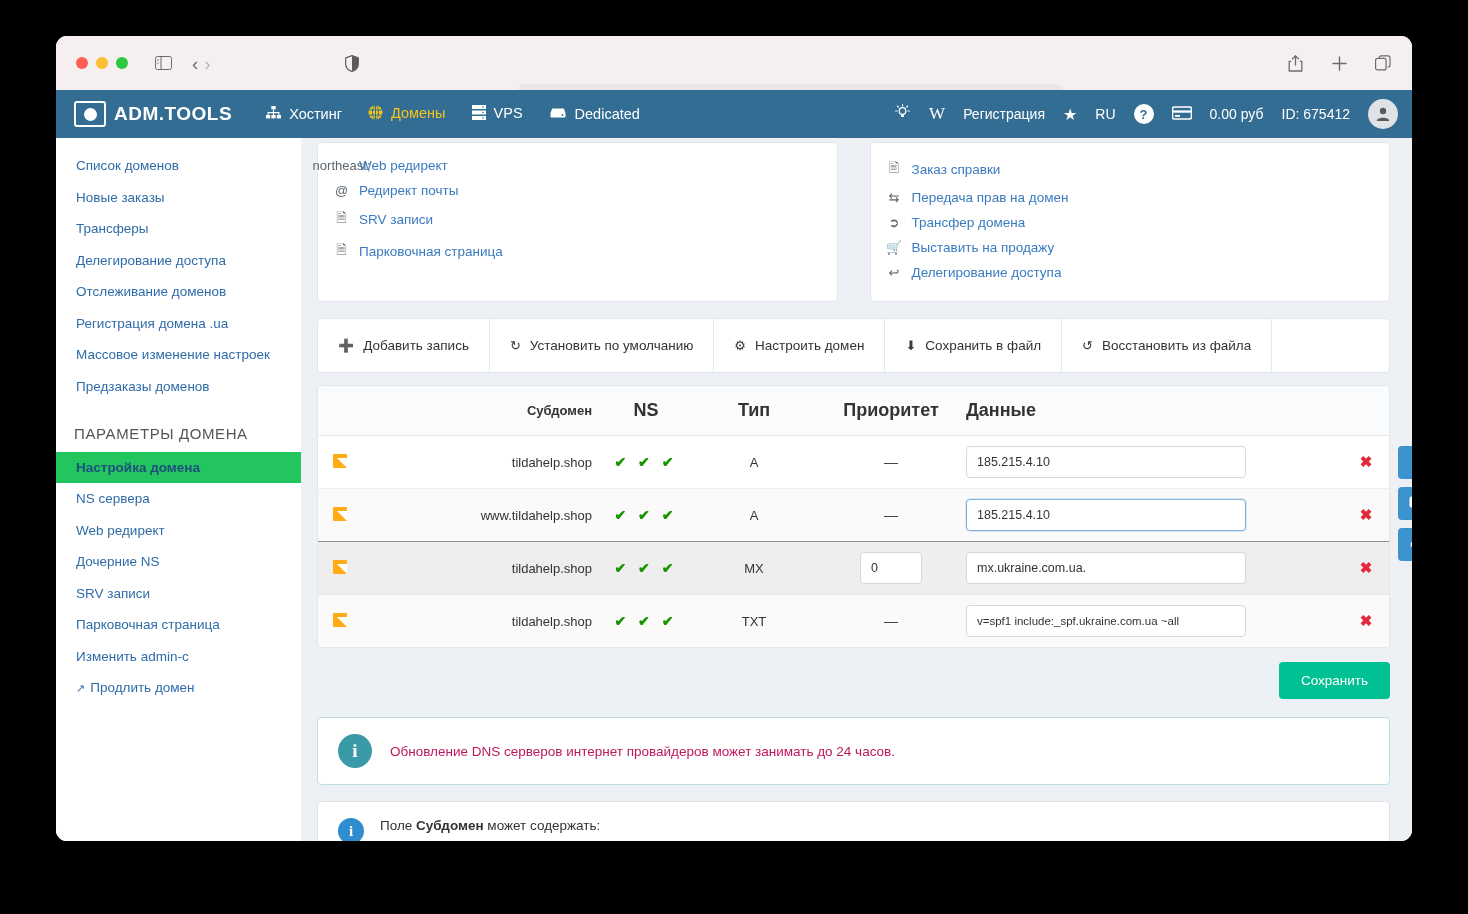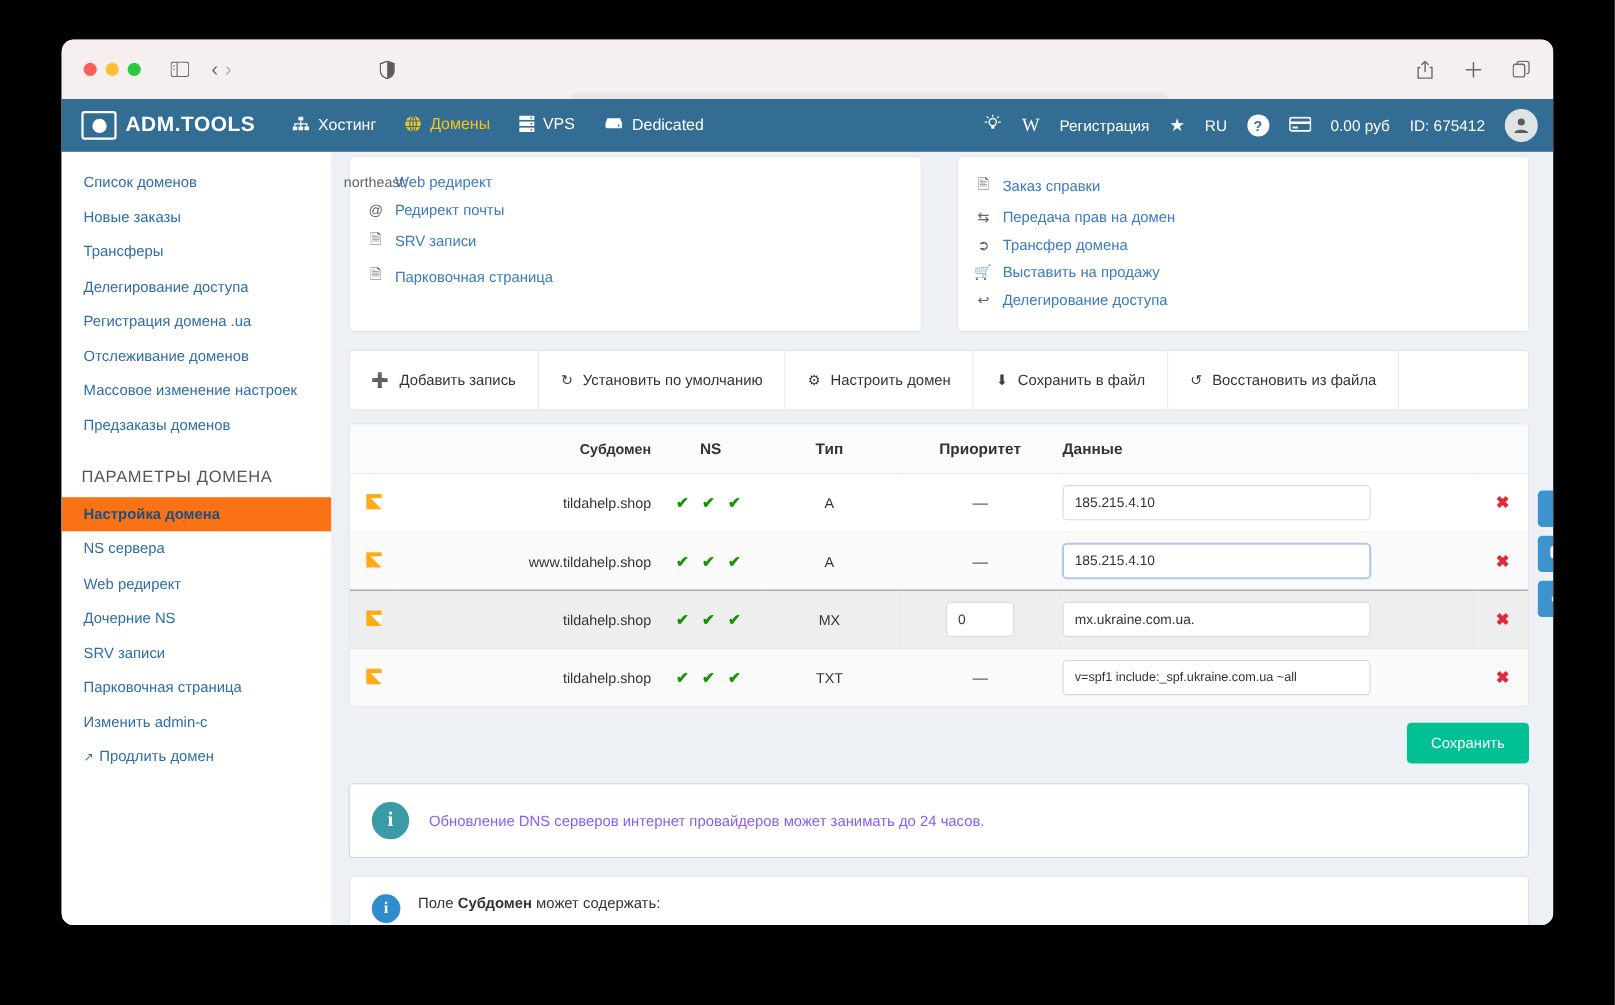--- a/index.html
+++ b/index.html
@@ -77,21 +77,21 @@
     display:flex;align-items:center;justify-content:center;font-size:16px;
   }
 
   
   .app-body{display:flex;height:703px;background:#edf1f5;}
   .side{width:245px;background:#fff;padding:12px 0 0 0;box-sizing:border-box;flex:0 0 245px;}
   .side a{
     display:block;font-size:13.5px;color:#2f6ca8;text-decoration:none;
     padding:6px 0 6px 20px;line-height:1.45;
   }
-  .side a.active{background:#f97316;color:#1f4f7e;font-weight:bold;}
+  .side a.active{background:#22c55e;color:#1f4f7e;font-weight:bold;}
   .side .group-title{
     font-size:15px;color:#555;letter-spacing:.6px;padding:22px 0 10px 18px;
   }
   .side a .ext{font-size:11px;margin-right:5px;}
 
   .main{flex:1;padding:0 22px 0 16px;box-sizing:border-box;overflow:hidden;position:relative;}
 
   .cards{display:flex;gap:32px;padding-top:4px;}
   .card{
     flex:1;background:#fff;border:1px solid #e2e6ea;border-radius:4px;
@@ -114,21 +114,21 @@
   }
   .tb-btn .ti{font-size:13px;color:#3b3b3b;}
   .tb-rest{flex:1;}
 
   
   .tbl-wrap{
     margin-top:12px;background:#fff;border:1px solid #e2e6ea;border-radius:4px;overflow:hidden;
   }
   table{width:100%;border-collapse:collapse;}
   thead th{
-    font-size:14px;color:#333;font-weight:bold;padding:14px 0;background:#fafbfc;
+    font-size:18px;color:#333;font-weight:bold;padding:14px 0;background:#fafbfc;
     border-bottom:1px solid #e4e8eb;
   }
   tbody td{font-size:13px;color:#333;padding:0;height:52px;vertical-align:middle;text-align:center;}
   tr.r1{background:#ffffff;}
   tr.r2{background:#fafafa;border-bottom:1px solid #8f9296;}
   tr.r3{background:#eeeeee;}
   tr.r4{background:#fafafa;}
   tr.r1{border-bottom:1px solid #edeff1;}
   tr.r3{border-bottom:1px solid #e6e8ea;}
   .col-ico{width:44px;}
@@ -167,21 +167,21 @@
   .notice{
     margin-top:18px;background:#fff;border:1px solid #bddfe3;border-radius:4px;
     display:flex;align-items:center;gap:18px;padding:16px 20px;box-sizing:border-box;
   }
   .i-badge{
     width:34px;height:34px;border-radius:50%;background:#3a9aa8;color:#fff;flex:0 0 34px;
     display:flex;align-items:center;justify-content:center;font-size:19px;font-weight:bold;
     font-family:"Liberation Serif", serif;
   }
   .i-badge.blue{background:#2e8ccf;width:26px;height:26px;flex:0 0 26px;font-size:15px;}
-  .notice-text{font-size:13.5px;color:#8b5cf6;}
+  .notice-text{font-size:13.5px;color:#be185d;}
 
   .notice2{
     margin-top:16px;background:#fff;border:1px solid #dfe3e7;border-radius:4px;
     padding:16px 20px 10px 20px;box-sizing:border-box;display:flex;gap:16px;align-items:flex-start;
   }
   .notice2 .body{font-size:13.5px;color:#333;line-height:1.2;}
   .notice2 .head{margin-bottom:30px;}
 
   
   .float-tabs{position:absolute;right:-24px;top:308px;display:flex;flex-direction:column;gap:8px;}
@@ -356,22 +356,22 @@
     </div>
   </div>
 
   <div class="app-body">
 
     <div class="side">
       <a>Список доменов</a>
       <a>Новые заказы</a>
       <a>Трансферы</a>
       <a>Делегирование доступа</a>
+      <a>Отслеживание доменов</a>
       <a>Регистрация домена .ua</a>
-      <a>Отслеживание доменов</a>
       <a>Массовое изменение настроек</a>
       <a>Предзаказы доменов</a>
 
       <div class="group-title">ПАРАМЕТРЫ ДОМЕНА</div>
 
       <a class="active">Настройка домена</a>
       <a>NS сервера</a>
       <a>Web редирект</a>
       <a>Дочерние NS</a>
       <a>SRV записи</a>

